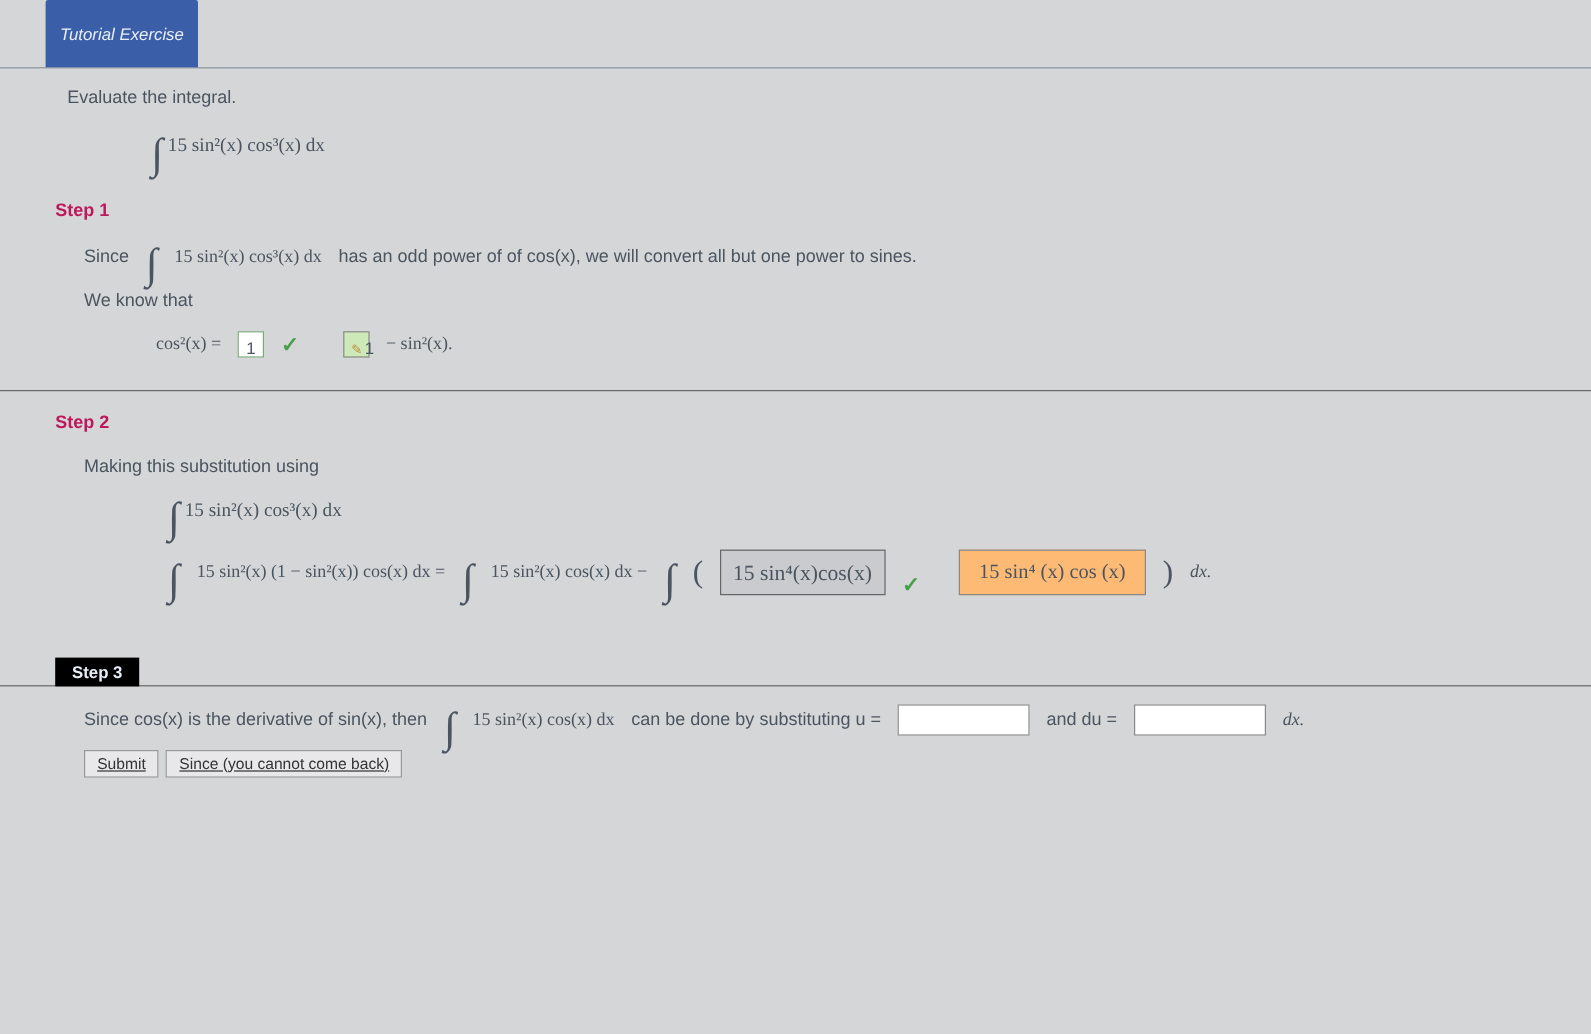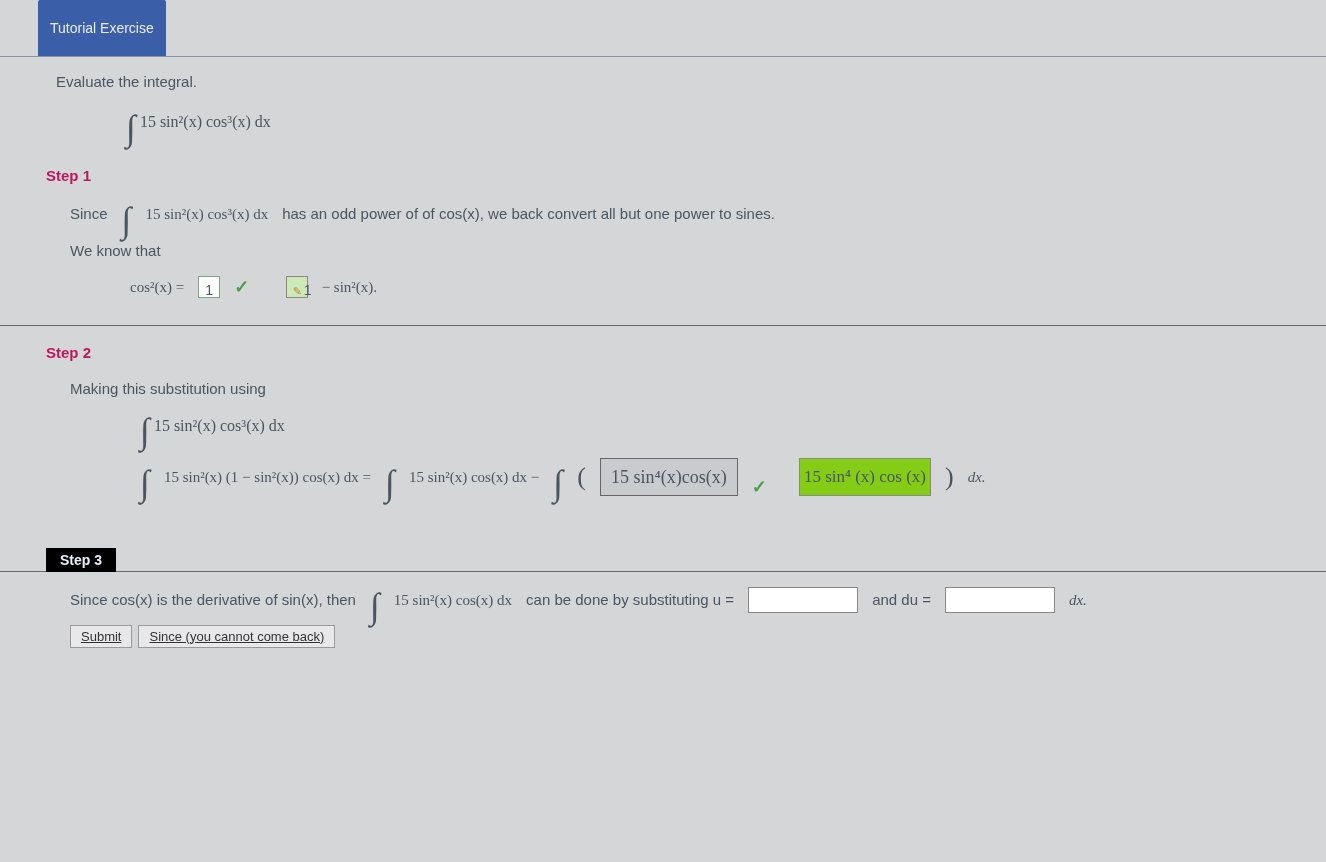--- a/index.html
+++ b/index.html
@@ -14,20 +14,21 @@
   }
   .page { padding: 0; }
   .tab-header {
     background: #3a5ea8;
     color: #e8eef7;
     padding: 20px 12px;
     font-size: 14px;
     display: inline-block;
     margin-left: 38px;
     border-radius: 2px 2px 0 0;
+    font-style: italic;
   }
   .tab-bar {
     border-bottom: 1px solid #8a94a0;
   }
   .content { padding: 16px 0 0 56px; }
   .prompt { margin-bottom: 18px; color: #4a5560; }
   .math-line { margin: 10px 0 30px 70px; font-size: 16px; display:flex; align-items:center; gap:4px;}
   .step-title { font-weight: bold; color: #be185d; margin: 18px 0 16px -10px; }
   .step-body { margin-left: 14px; }
   .step-text { margin: 10px 0; color:#4a5560; line-height:1.6; display:flex; align-items:center; flex-wrap:wrap; gap:14px;}
@@ -48,21 +49,21 @@
   }
   .input-box.small { width:22px; height:22px; }
   .input-box.correct { border-color:#7aa87a; }
   .input-box.highlight { background:#cde9b8; }
   .check { color:#4aa04a; font-size:18px; font-weight:bold; }
   .math-input-filled {
     background:#c9cbce; border:1px solid #666; padding:4px 10px; font-family:Liberation Serif, serif;
     font-size:18px; display:inline-block;
   }
   .math-input-display {
-    background:#84cc16; border:1px solid #888; padding:4px 4px; font-family:'Times New Roman',serif;
+    background:#fdba74; border:1px solid #888; padding:4px 16px; font-family:'Times New Roman',serif;
     font-size:17px; display:inline-block;
   }
   .empty-input { background:#fff; border:1px solid #888; width:110px; height:26px; display:inline-block; vertical-align:middle;}
   .btn {
     background:#e8e8ea; border:1px solid #999; padding:3px 10px; font-size:13px; color:#333;
     text-decoration: underline; cursor:pointer;
   }
   .btn-row { display:flex; gap:6px; margin-left:14px;}
   .ital { font-style: italic; font-family:'Times New Roman', serif;}
   .integral { font-size:36px; font-family:'Times New Roman', serif; font-style:italic; line-height:0.8; position:relative; top:6px;}
@@ -87,21 +88,21 @@
       <span class="serif">15 sin²(x) cos³(x) dx</span>
     </div>
 
     
     <div class="step-title">Step 1</div>
     <div class="step-body">
       <div class="step-text">
         <span>Since</span>
         <span class="integral">∫</span>
         <span class="serif">15 sin²(x) cos³(x) dx</span>
-        <span>has an odd power of of cos(x), we back convert all but one power to sines.</span>
+        <span>has an odd power of of cos(x), we will convert all but one power to sines.</span>
       </div>
       <div class="step-text" style="">We know that</div>
       <div class="step-text" style="margin-left:60px;">
         <span class="serif">cos²(x) =</span>
         <span class="input-box small correct">1</span>
         <span class="check tick-icon"></span>
         &nbsp;&nbsp;
         <span class="input-box small highlight">
           <span class="pencil">✎</span><span>1</span>
         </span>

